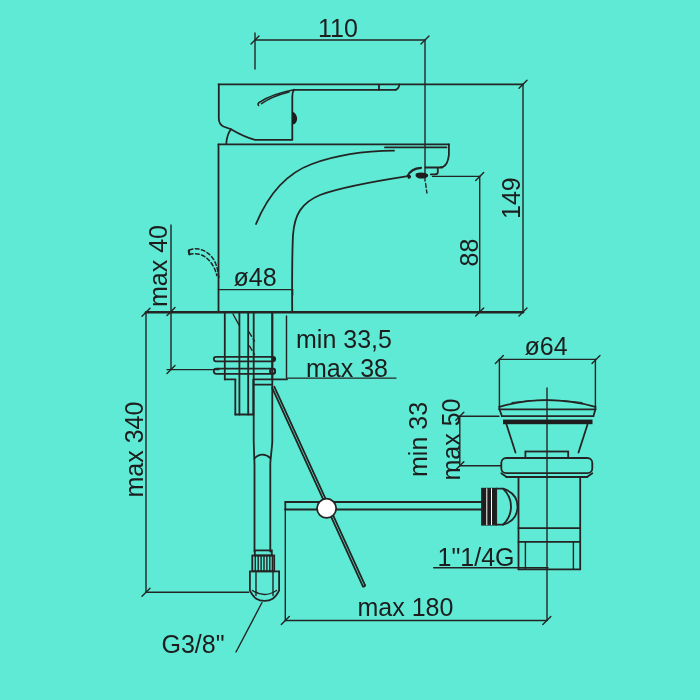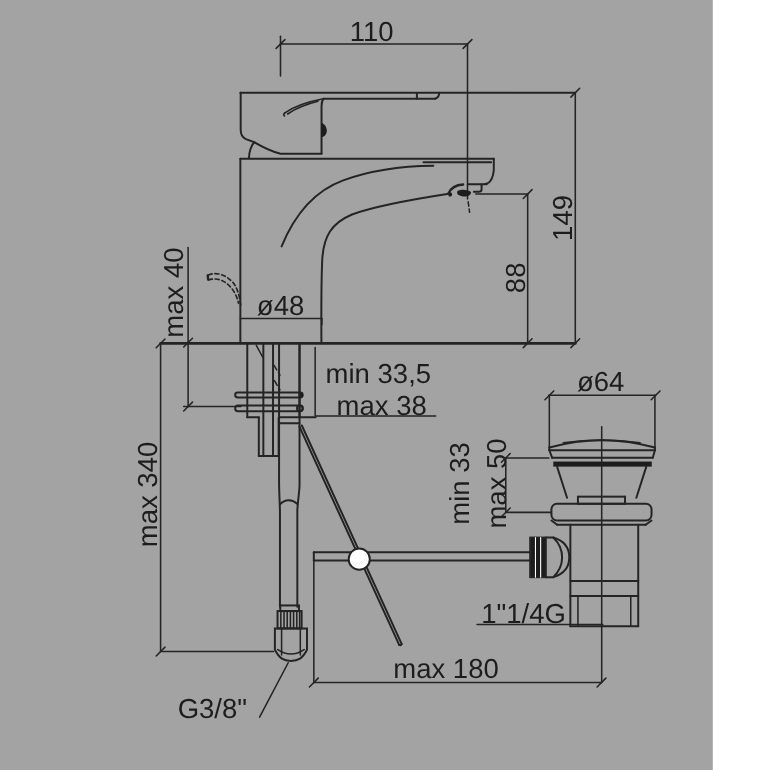--- a/index.html
+++ b/index.html
@@ -1,16 +1,16 @@
 <!DOCTYPE html>
 <html><head>
 <meta charset="utf-8">
 <style>
   html,body{margin:0;padding:0;background:#ffffff;}
-  .page{width:648px;height:700px;position:relative;background:#a3a3a3;overflow:hidden;}
+  .page{width:700px;height:700px;position:relative;background:#5eead4;overflow:hidden;}
   svg{position:absolute;left:0;top:0;}
   text{font-family:"Liberation Sans",sans-serif;fill:#1d1d1d;}
 </style>
 </head>
 <body>
 <div class="page">
 <svg width="700" height="700" viewBox="0 0 700 700">
 <g fill="none" stroke="#242424" stroke-width="1.8" stroke-linecap="round">
 
 <text x="318" y="37" font-size="25" stroke="none">110</text>

